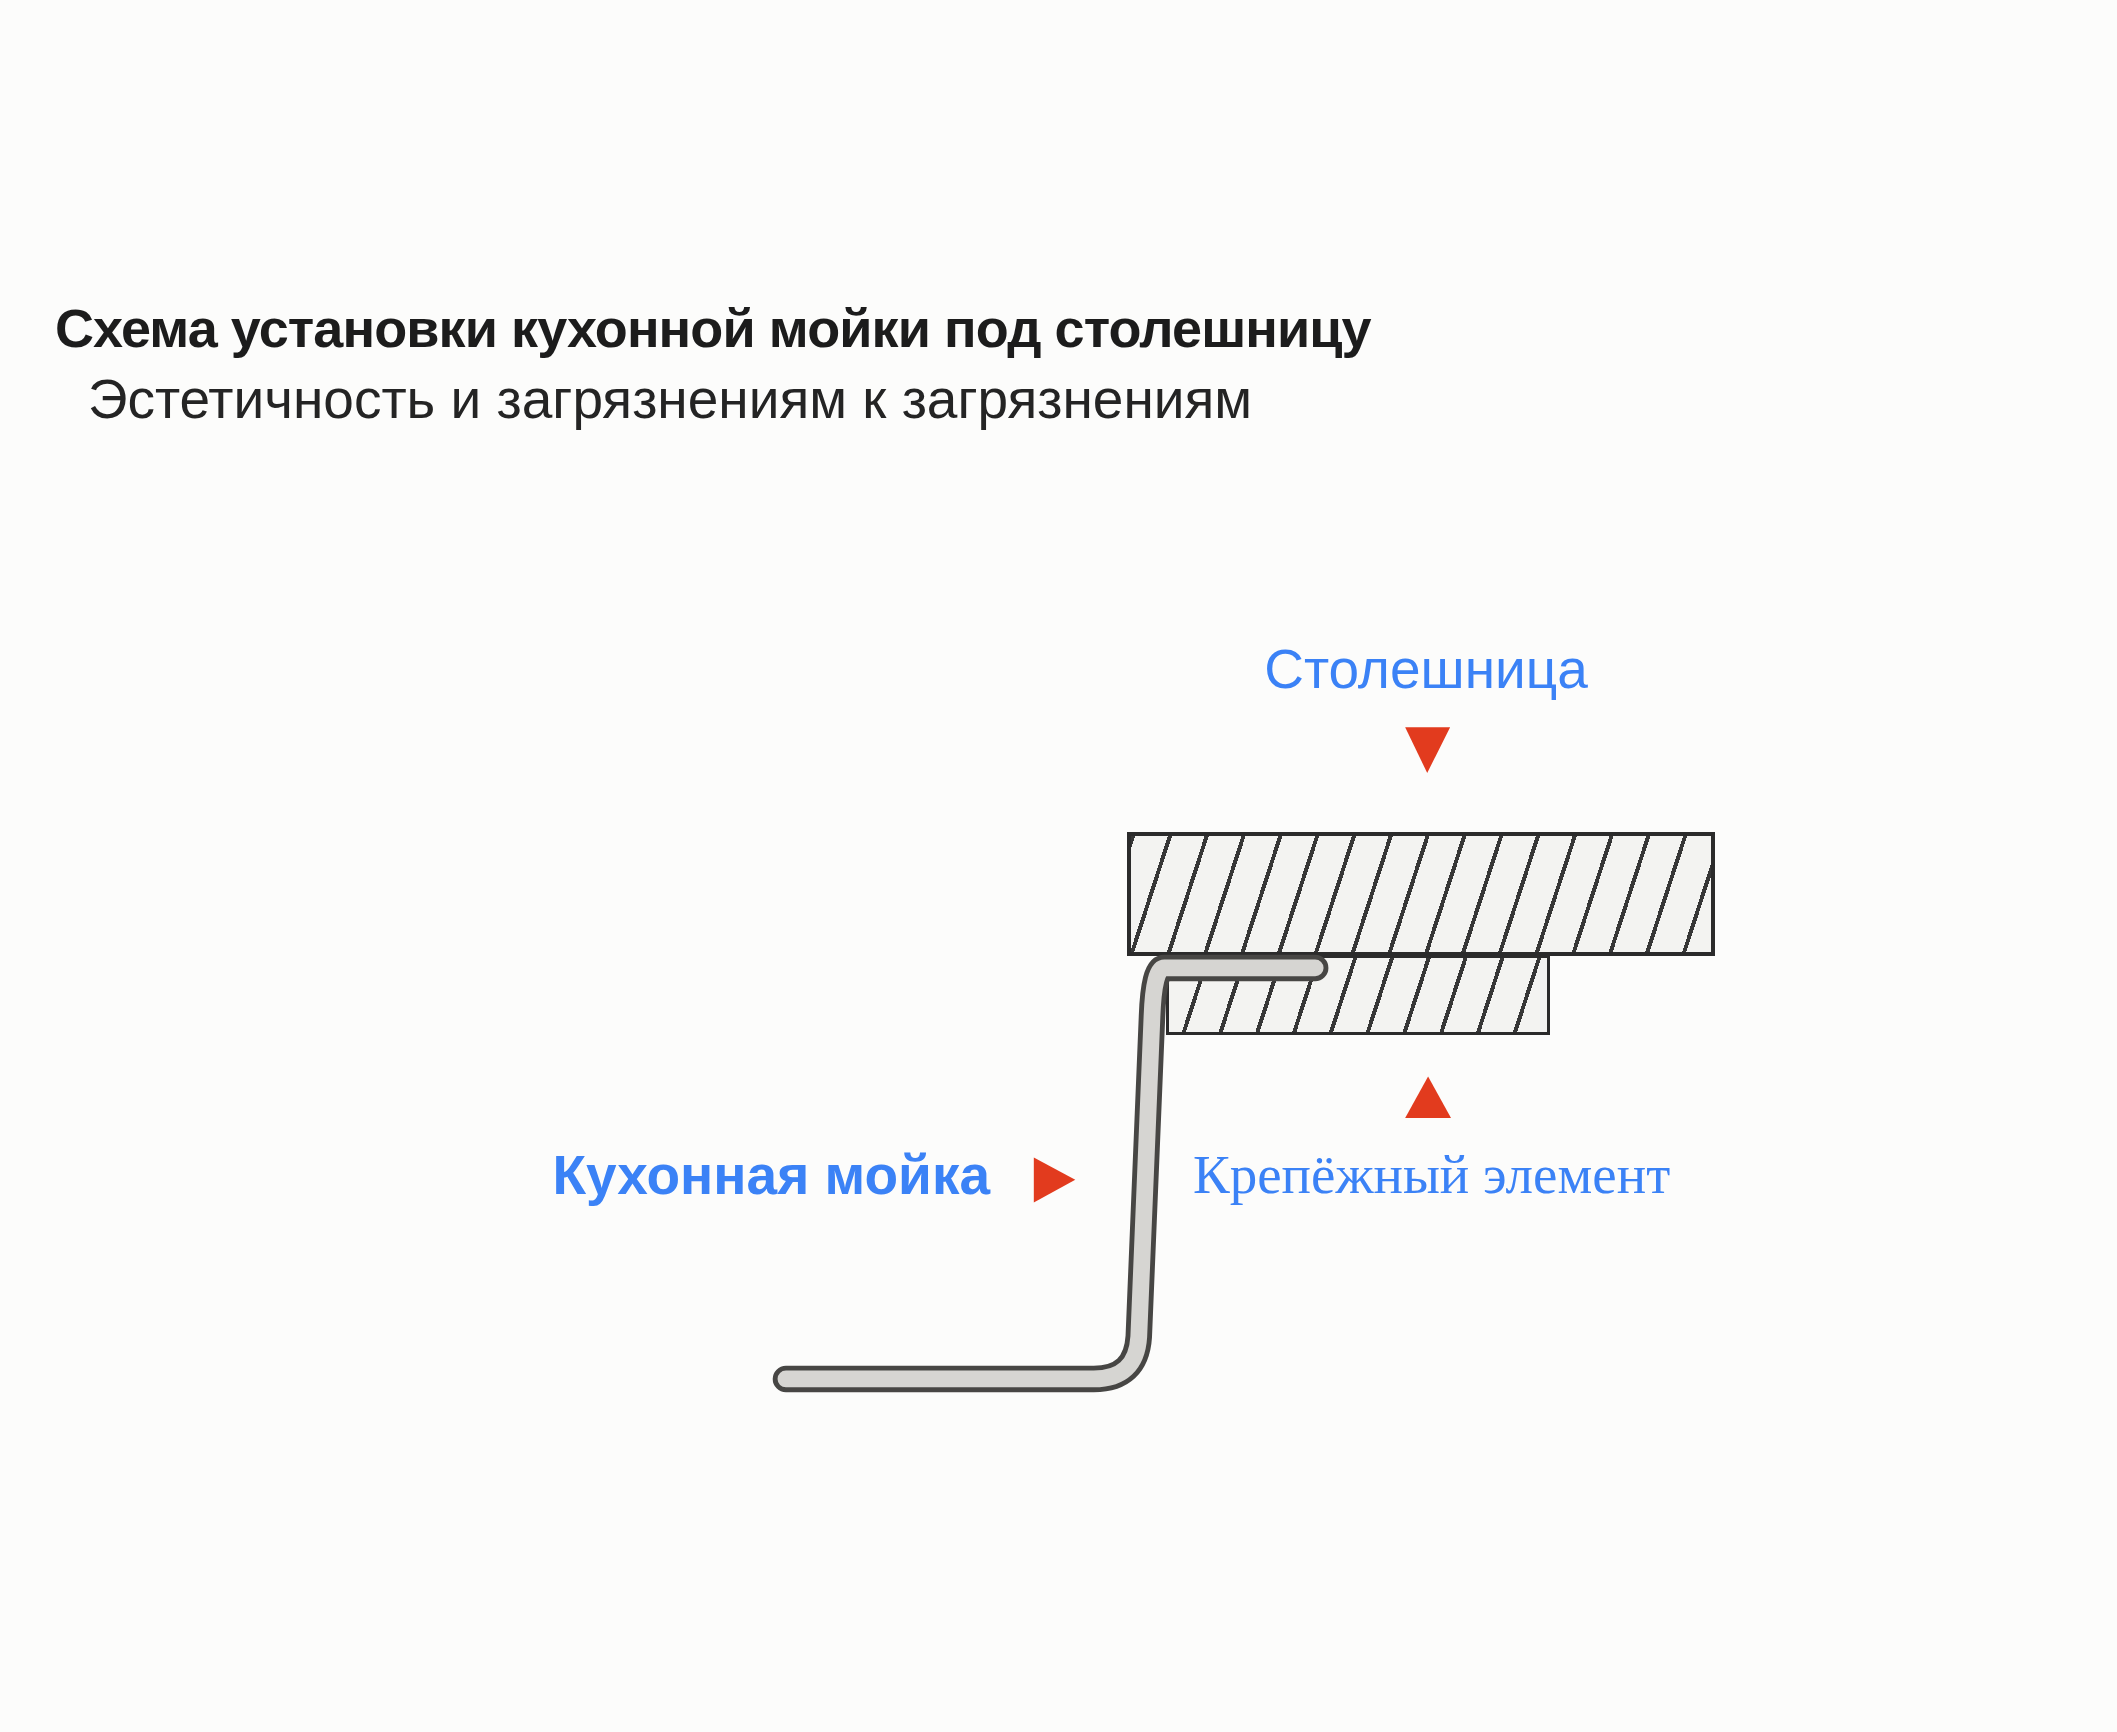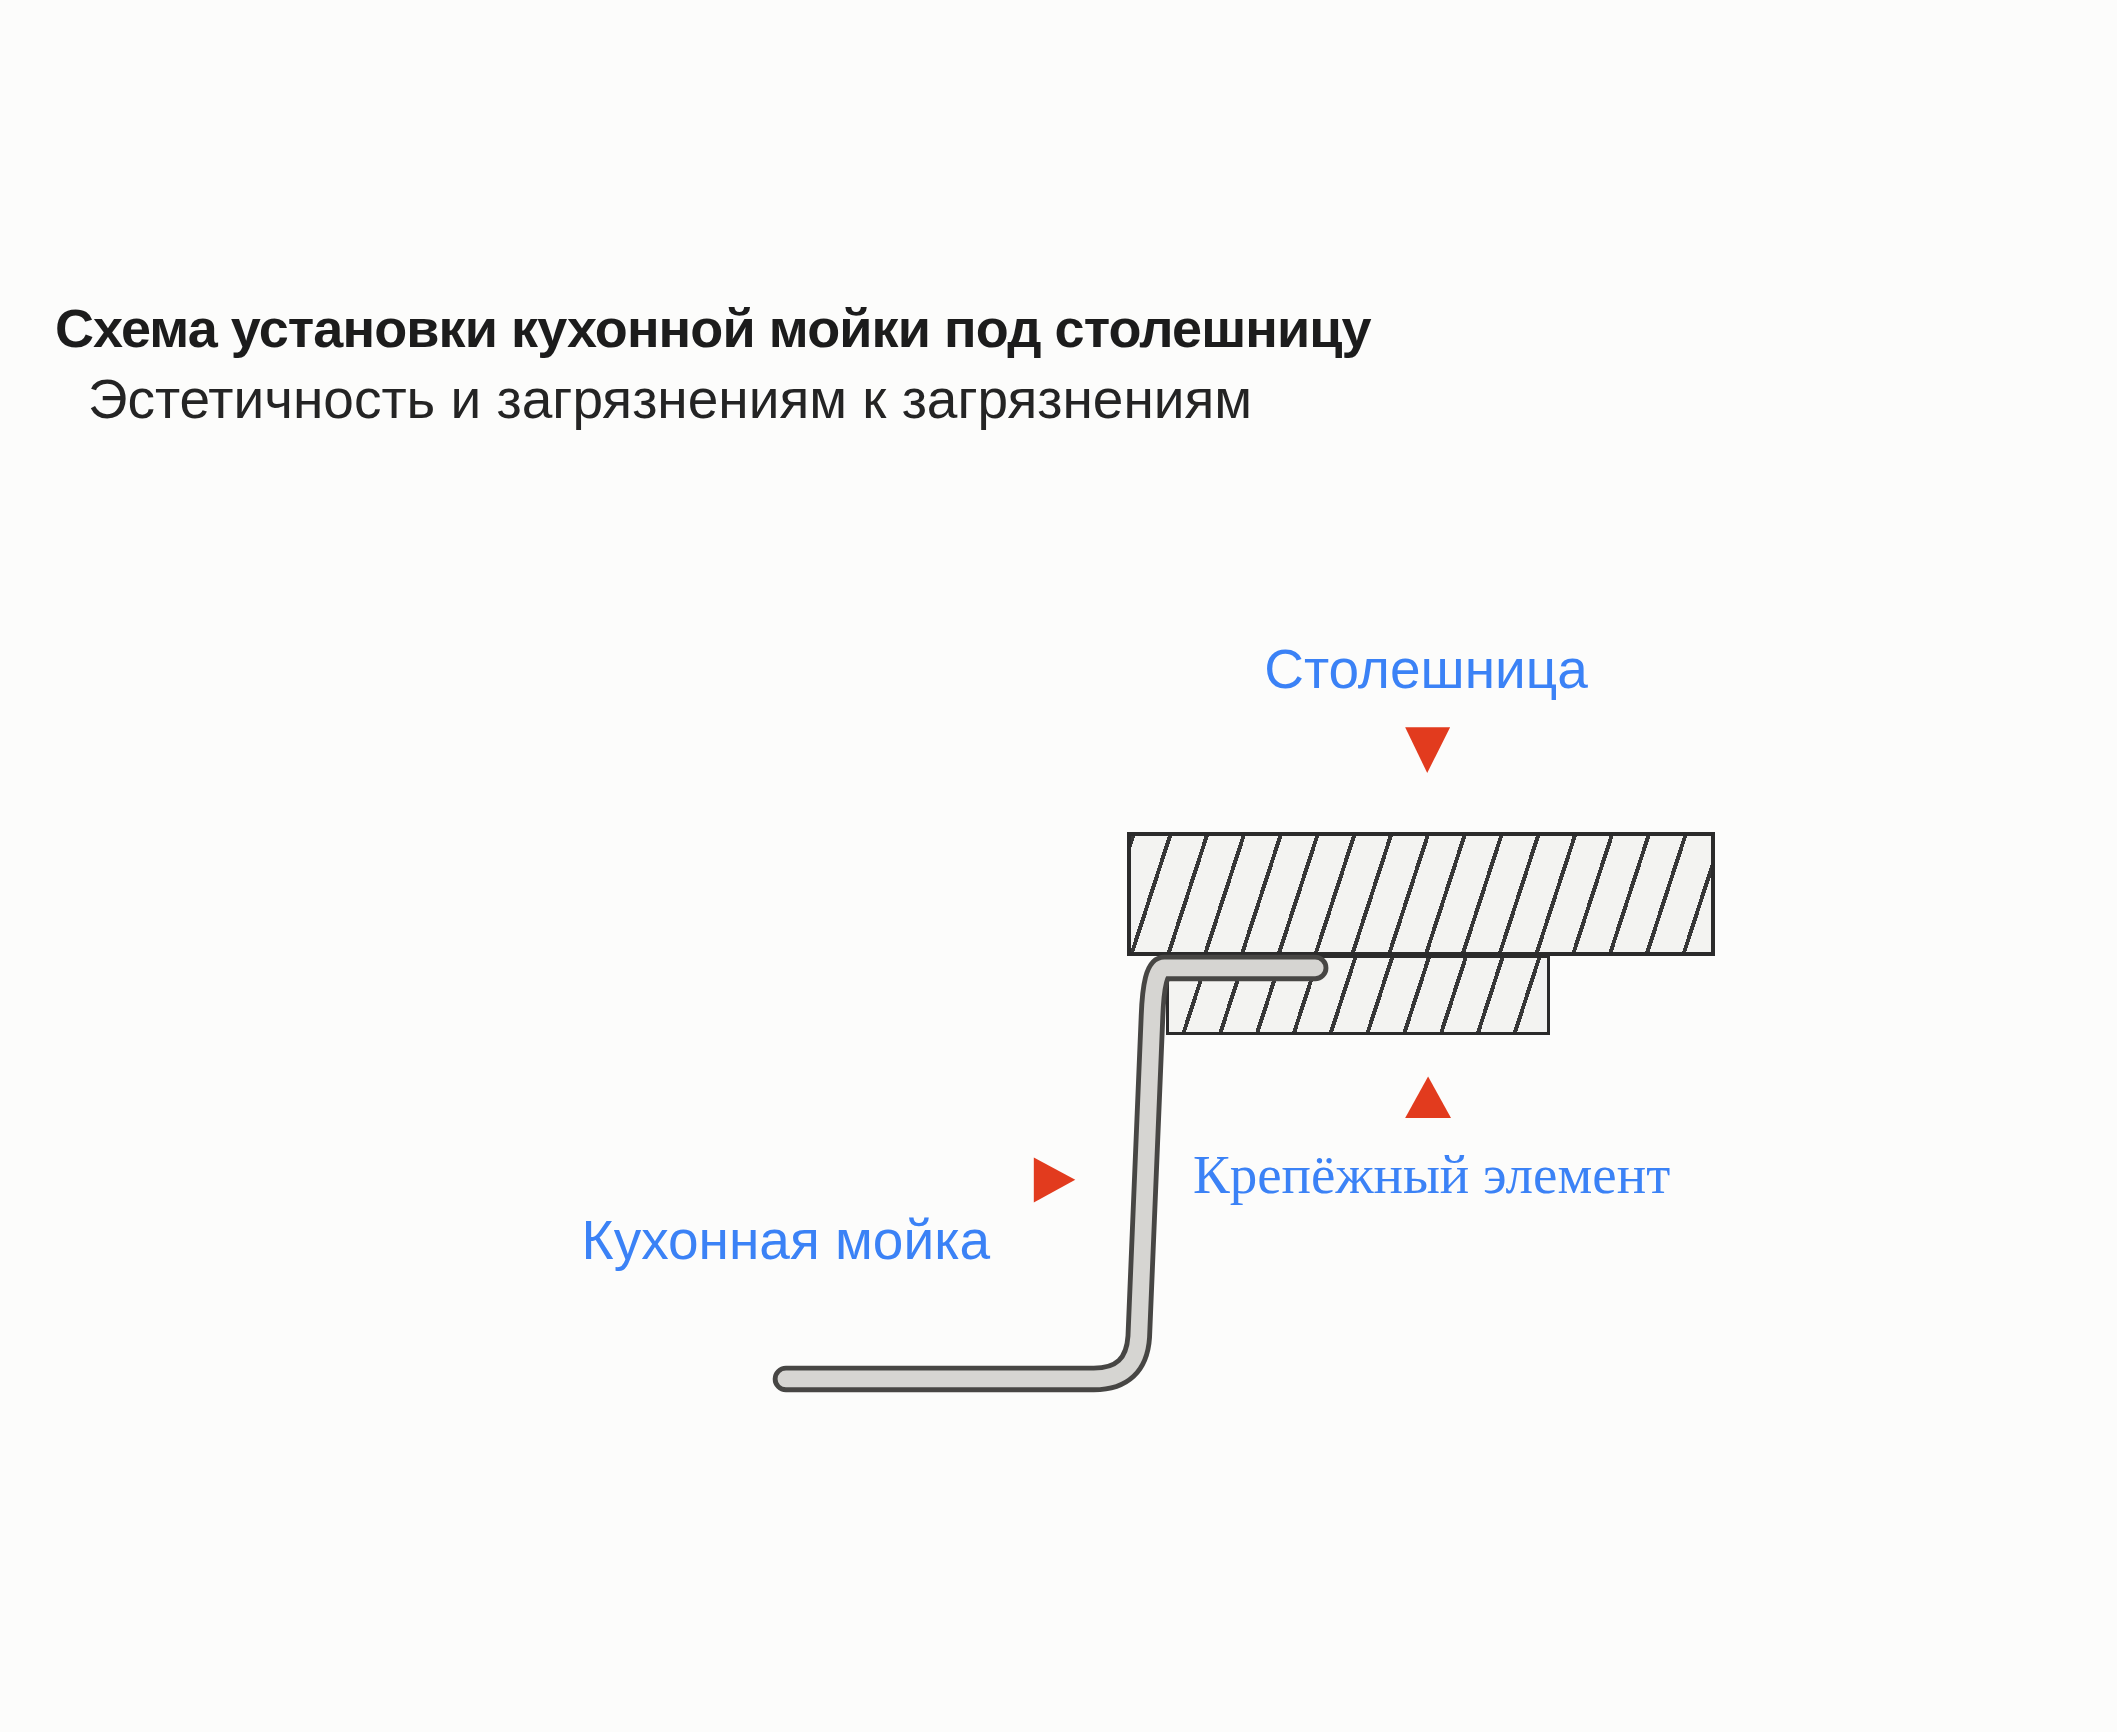--- a/index.html
+++ b/index.html
@@ -45,22 +45,23 @@
     color: #3b82f6;
     white-space: nowrap;
   }
   #lbl-countertop {
     left: 1426px;
     top: 637px;
     transform: translateX(-50%);
   }
   #lbl-sink {
     left: 990px;
-    top: 1208px;
+    top: 1143px;
     transform: translateX(-100%);
+    font-weight: bold;
   }
   #lbl-fastener {
     left: 1193px;
     top: 1143px;
     font-family: Liberation Serif, serif;
   }
   .hatch {
     position: absolute;
     box-sizing: border-box;
     border: 4.4px solid #2b2b2b;

